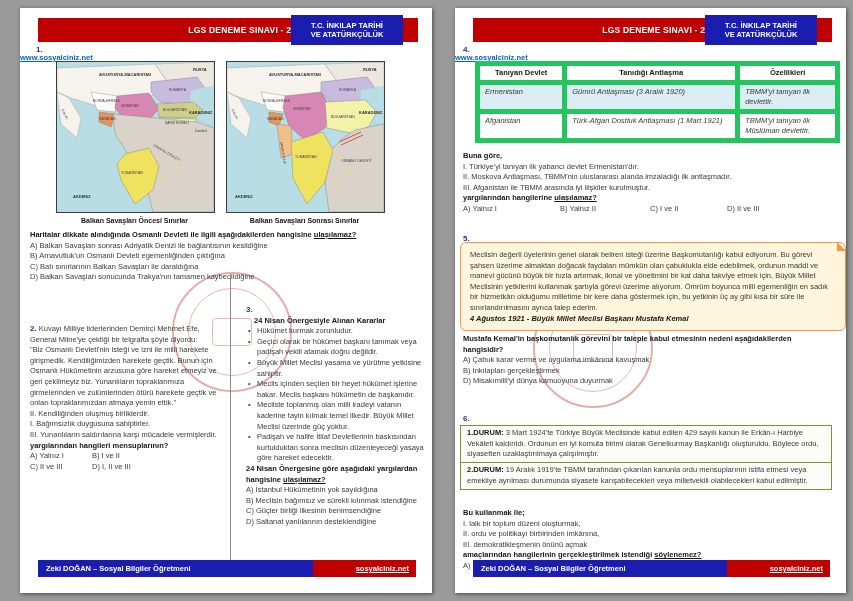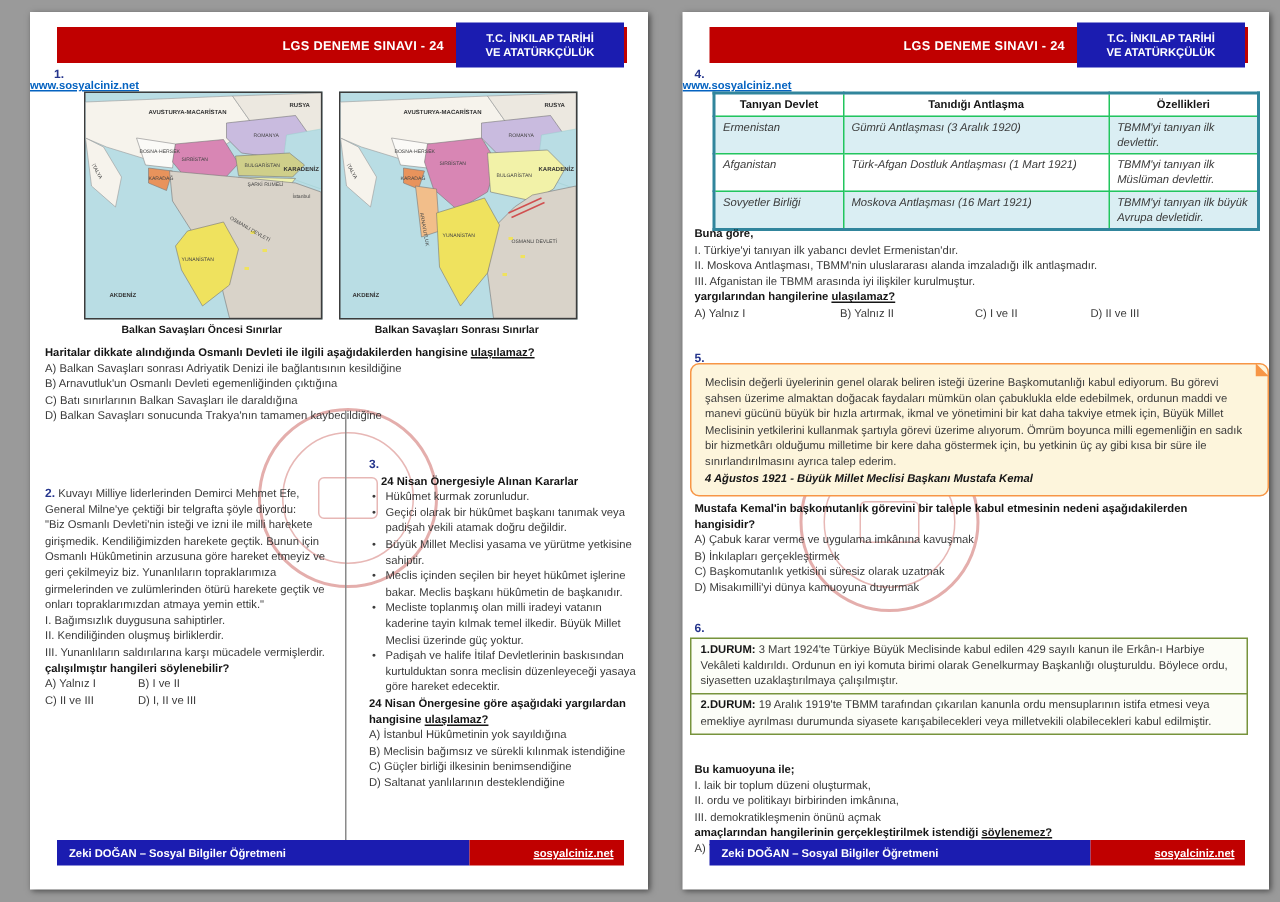--- a/index.html
+++ b/index.html
@@ -9,21 +9,21 @@
   .page{position:absolute;top:8px;height:585px;background:#fff;
         box-shadow:1px 1px 4px rgba(0,0,0,.55);overflow:hidden;}
   .page-left{left:20px;width:412px;}
   .page-right{left:455px;width:391px;}
 
   
   .hdr{position:absolute;top:7px;left:18px;right:14px;height:30px;}
   .hdr-red{position:absolute;left:0;right:0;top:3px;bottom:3px;background:#c00000;}
   .hdr-red-label{position:absolute;right:122px;top:0;bottom:0;display:flex;align-items:center;
         color:#fff;font-weight:bold;font-size:8.5px;letter-spacing:.2px;}
-  .hdr-blue{position:absolute;right:2px;top:0;bottom:0;width:112px;background:#1b1cb0;
+  .hdr-blue{position:absolute;right:15px;top:0;bottom:0;width:112px;background:#1b1cb0;
         color:#fff;font-weight:bold;font-size:7.5px;text-align:center;
         display:flex;flex-direction:column;justify-content:center;line-height:9.5px;}
   .site-link{position:absolute;top:38px;left:0;right:0;text-align:left;}
   .site-link a{color:#0563c1;font-weight:bold;font-size:7.5px;text-decoration:underline;cursor:pointer;}
 
   
   .ftr{position:absolute;bottom:16px;left:18px;right:16px;height:17px;display:flex;}
   .ftr-blue{flex:1;background:#1b1cb0;color:#fff;font-weight:bold;font-size:7.5px;
         display:flex;align-items:center;padding-left:8px;}
   .ftr-red{width:96px;background:#c00000;display:flex;align-items:center;justify-content:flex-end;padding-right:7px;}
@@ -57,21 +57,21 @@
   .wm::before{content:"";position:absolute;left:14px;top:14px;right:14px;bottom:14px;
        border:1.5px solid rgba(195,75,70,.4);border-radius:50%;}
   .wm::after{content:"";position:absolute;left:38px;top:44px;width:38px;height:26px;
        border:1.5px solid rgba(195,75,70,.4);border-radius:4px;}
   .wm-left{left:152px;top:264px;width:116px;height:116px;}
   .wm-right{left:78px;top:280px;width:116px;height:116px;}
 
   
   .q4num{position:absolute;top:37px;left:8px;}
   .q4table{position:absolute;top:53px;left:20px;width:365px;border-collapse:collapse;}
-  .q4table th,.q4table td{border:1px solid #22c55e;font-size:7.5px;padding:2px 5px;vertical-align:top;}
+  .q4table th,.q4table td{border:5px solid #22c55e;font-size:7.5px;padding:2px 5px;vertical-align:top;}
   .q4table{border:2px solid #31859c;}
   .q4table th{font-weight:bold;color:#151515;text-align:center;background:#fff;line-height:9.5px;}
   .q4table tr.alt td{background:#daeef3;}
   .q4table td{line-height:10px;font-style:italic;}
   .c1{width:78px;} .c2{width:178px;} .c3{width:93px;}
   .q4body{position:absolute;top:143px;left:8px;width:378px;}
   .optrow{display:flex;}
   .optrow span:nth-child(1){width:97px;}
   .optrow span:nth-child(2){width:90px;}
   .optrow span:nth-child(3){width:77px;}
@@ -197,24 +197,24 @@
       <div>C) Batı sınırlarının Balkan Savaşları ile daraldığına</div>
       <div>D) Balkan Savaşları sonucunda Trakya'nın tamamen kaybedildiğine</div>
     </div>
 
     <div class="vdiv"></div>
 
     <div class="columns">
       <div class="colA txt">
         <div><span class="qnum">2.</span><span> Kuvayı Milliye liderlerinden Demirci Mehmet Efe, General Milne'ye çektiği bir telgrafta şöyle diyordu:</span></div>
         <div>"Biz Osmanlı Devleti'nin isteği ve izni ile milli harekete girişmedik. Kendiliğimizden harekete geçtik. Bunun için Osmanlı Hükûmetinin arzusuna göre hareket etmeyiz ve geri çekilmeyiz biz. Yunanlıların topraklarımıza girmelerinden ve zulümlerinden ötürü harekete geçtik ve onları topraklarımızdan atmaya yemin ettik."</div>
+        <div>II. Kendiliğinden oluşmuş birliklerdir.</div>
         <div>I. Bağımsızlık duygusuna sahiptirler.</div>
-        <div>II. Kendiliğinden oluşmuş birliklerdir.</div>
         <div>III. Yunanlıların saldırılarına karşı mücadele vermişlerdir.</div>
-        <div class="b">çalışılmıştır hangileri söylenebilir?</div>
+        <div class="b">yargılarından hangileri mensuplarının?</div>
         <div class="optgrid">
           <span>A) Yalnız I</span>
           <span>B) I ve II</span>
           <span>C) II ve III</span>
           <span>D) I, II ve III</span>
         </div>
       </div>
 
       <div class="colB txt">
         <div class="qnum">3.</div>
@@ -272,25 +272,20 @@
       <tr class="alt">
         <td>Ermenistan</td>
         <td>Gümrü Antlaşması (3 Aralık 1920)</td>
         <td>TBMM'yi tanıyan ilk devlettir.</td>
       </tr>
       <tr>
         <td>Afganistan</td>
         <td>Türk-Afgan Dostluk Antlaşması (1 Mart 1921)</td>
         <td>TBMM'yi tanıyan ilk Müslüman devlettir.</td>
       </tr>
-      <tr class="alt">
-        <td>Sovyetler Birliği</td>
-        <td>Moskova Antlaşması (16 Mart 1921)</td>
-        <td>TBMM'yi tanıyan ilk büyük Avrupa devletidir.</td>
-      </tr>
     </tbody>
       </table>
 
     <div class="q4body txt">
       <div class="b">Buna göre,</div>
       <div>I. Türkiye'yi tanıyan ilk yabancı devlet Ermenistan'dır.</div>
       <div>II. Moskova Antlaşması, TBMM'nin uluslararası alanda imzaladığı ilk antlaşmadır.</div>
       <div>III. Afganistan ile TBMM arasında iyi ilişkiler kurulmuştur.</div>
       <div><span class="b">yargılarından hangilerine </span><span class="b u">ulaşılamaz?</span></div>
       <div class="optrow">
@@ -305,32 +300,31 @@
     <div class="q5quote txt">
       <span class="fold"></span>
       <div>Meclisin değerli üyelerinin genel olarak beliren isteği üzerine Başkomutanlığı kabul ediyorum. Bu görevi şahsen üzerime almaktan doğacak faydaları mümkün olan çabuklukla elde edebilmek, ordunun maddi ve manevi gücünü büyük bir hızla artırmak, ikmal ve yönetimini bir kat daha takviye etmek için, Büyük Millet Meclisinin yetkilerini kullanmak şartıyla görevi üzerime alıyorum. Ömrüm boyunca milli egemenliğin en sadık bir hizmetkârı olduğumu milletime bir kere daha göstermek için, bu yetkinin üç ay gibi kısa bir süre ile sınırlandırılmasını ayrıca talep ederim.</div>
       <div class="b it">4 Ağustos 1921 - Büyük Millet Meclisi Başkanı Mustafa Kemal</div>
     </div>
 
     <div class="q5body txt">
       <div class="b" style="width:360px">Mustafa Kemal'in başkomutanlık görevini bir taleple kabul etmesinin nedeni aşağıdakilerden hangisidir?</div>
       <div>A) Çabuk karar verme ve uygulama imkânına kavuşmak</div>
       <div>B) İnkılapları gerçekleştirmek</div>
-      <div>C) Başkomutanlık yetkisini süresiz olarak uzatmak</div>
       <div>D) Misakımilli'yi dünya kamuoyuna duyurmak</div>
     </div>
 
     <div class="q6num qnum">6.</div>
     <div class="durums txt">
       <div class="durum"><span class="b">1.DURUM:</span><span> 3 Mart 1924'te Türkiye Büyük Meclisinde kabul edilen 429 sayılı kanun ile Erkân-ı Harbiye Vekâleti kaldırıldı. Ordunun en iyi komuta birimi olarak Genelkurmay Başkanlığı oluşturuldu. Böylece ordu, siyasetten uzaklaştırılmaya çalışılmıştır.</span></div>
       <div class="durum"><span class="b">2.DURUM:</span><span> 19 Aralık 1919'te TBMM tarafından çıkarılan kanunla ordu mensuplarının istifa etmesi veya emekliye ayrılması durumunda siyasete karışabilecekleri veya milletvekili olabilecekleri kabul edilmiştir.</span></div>
     </div>
 
     <div class="q6body txt">
-      <div class="b">Bu kamuoyuna ile;</div>
+      <div class="b">Bu kullanmak ile;</div>
       <div>I. laik bir toplum düzeni oluşturmak,</div>
       <div>II. ordu ve politikayı birbirinden imkânına,</div>
       <div>III. demokratikleşmenin önünü açmak</div>
       <div><span class="b">amaçlarından hangilerinin gerçekleştirilmek istendiği </span><span class="b u">söylenemez?</span></div>
       <div class="optrow">
         <span>A) Yalnız I</span>
         <span>B) Yalnız II</span>
         <span>C) I ve II</span>
         <span>D) II ve III</span>
       </div>

